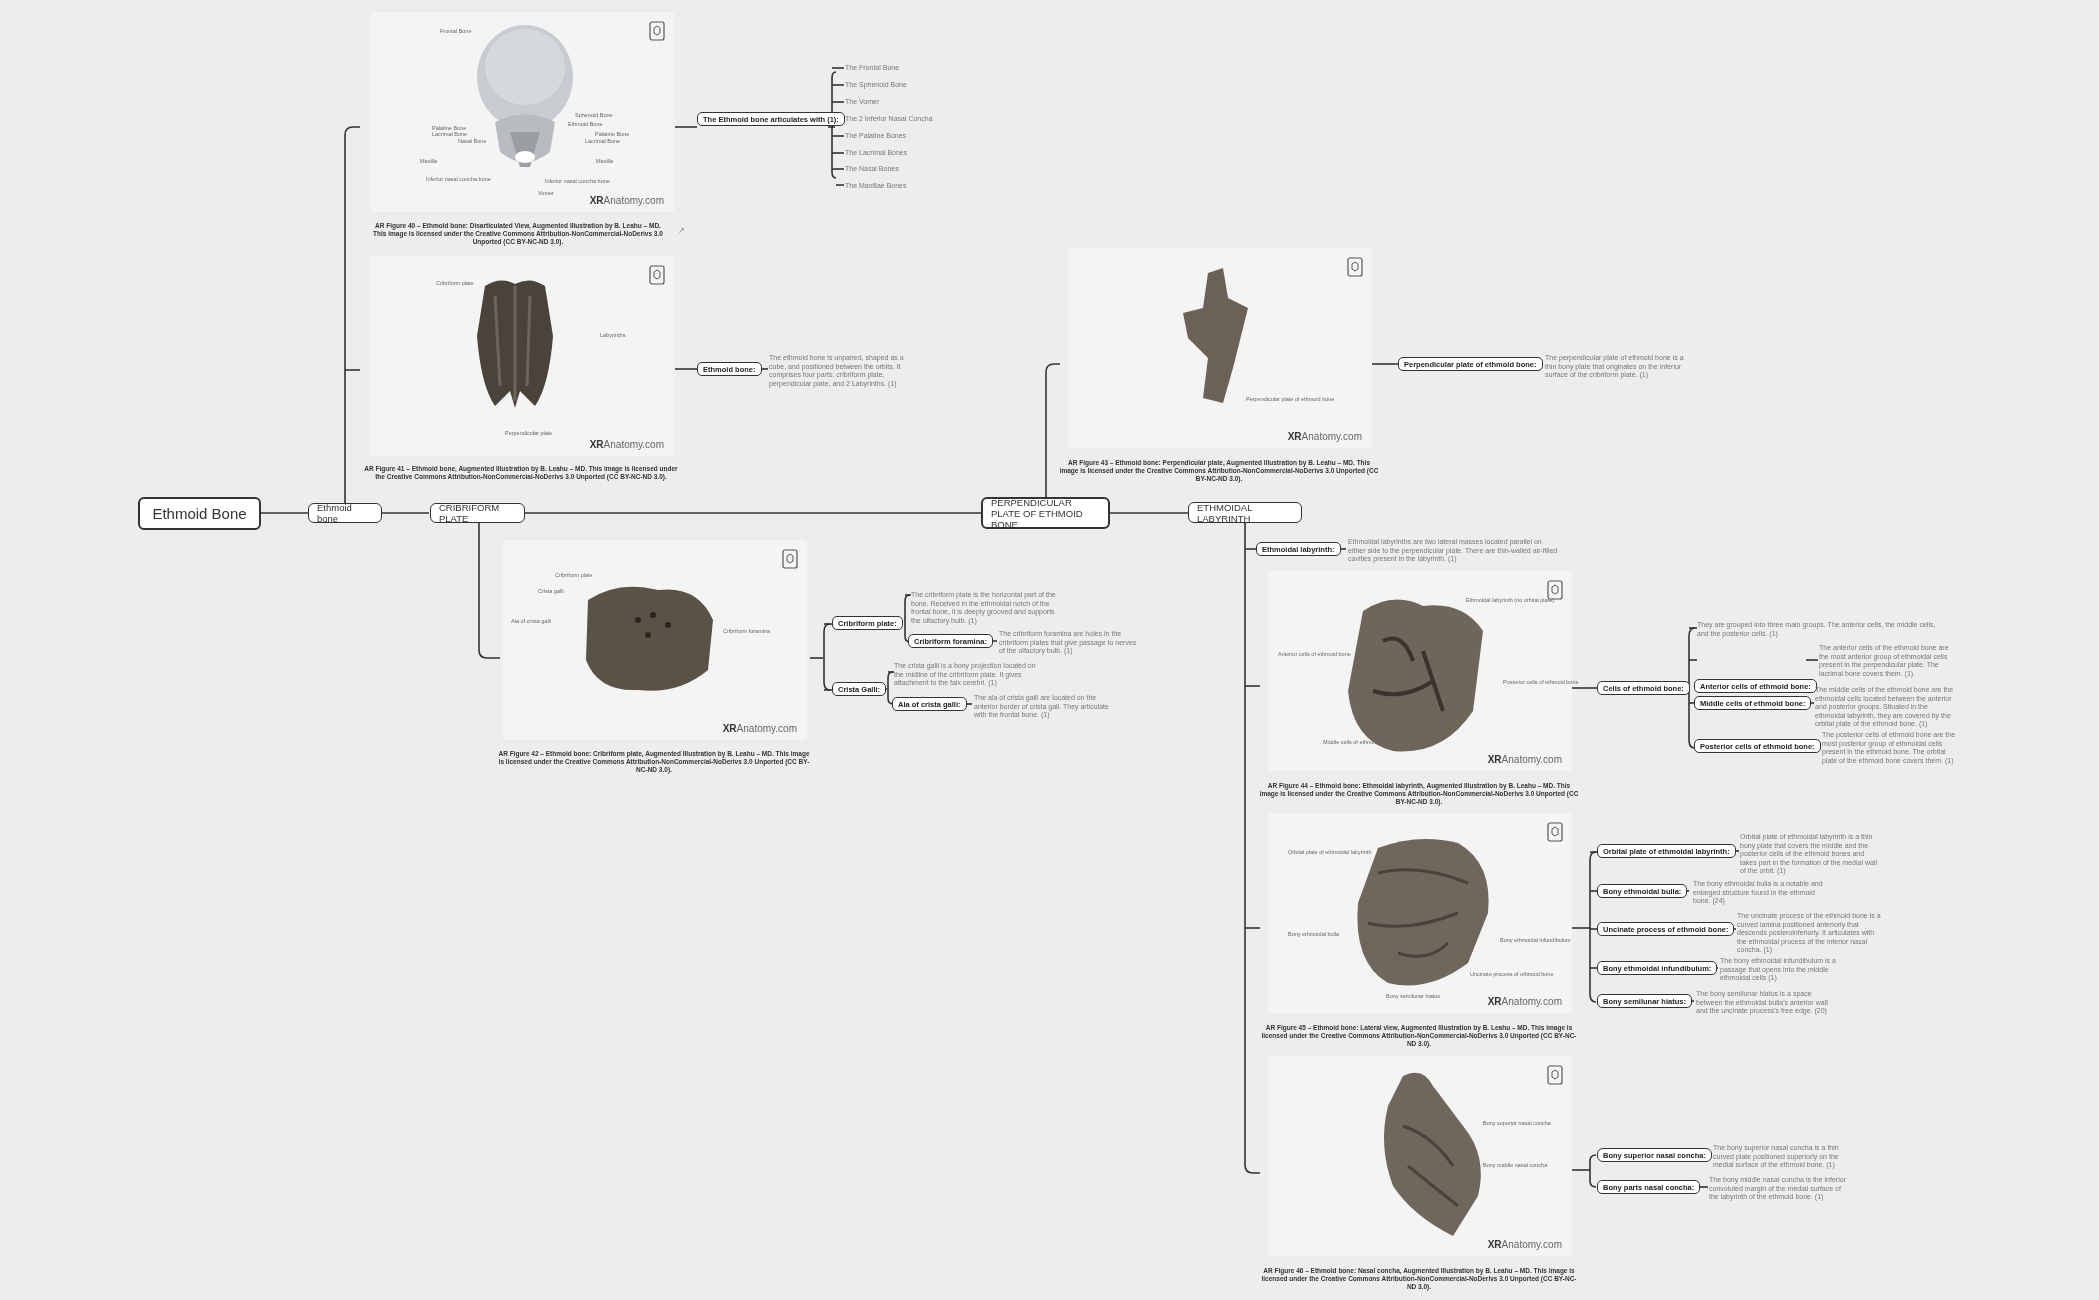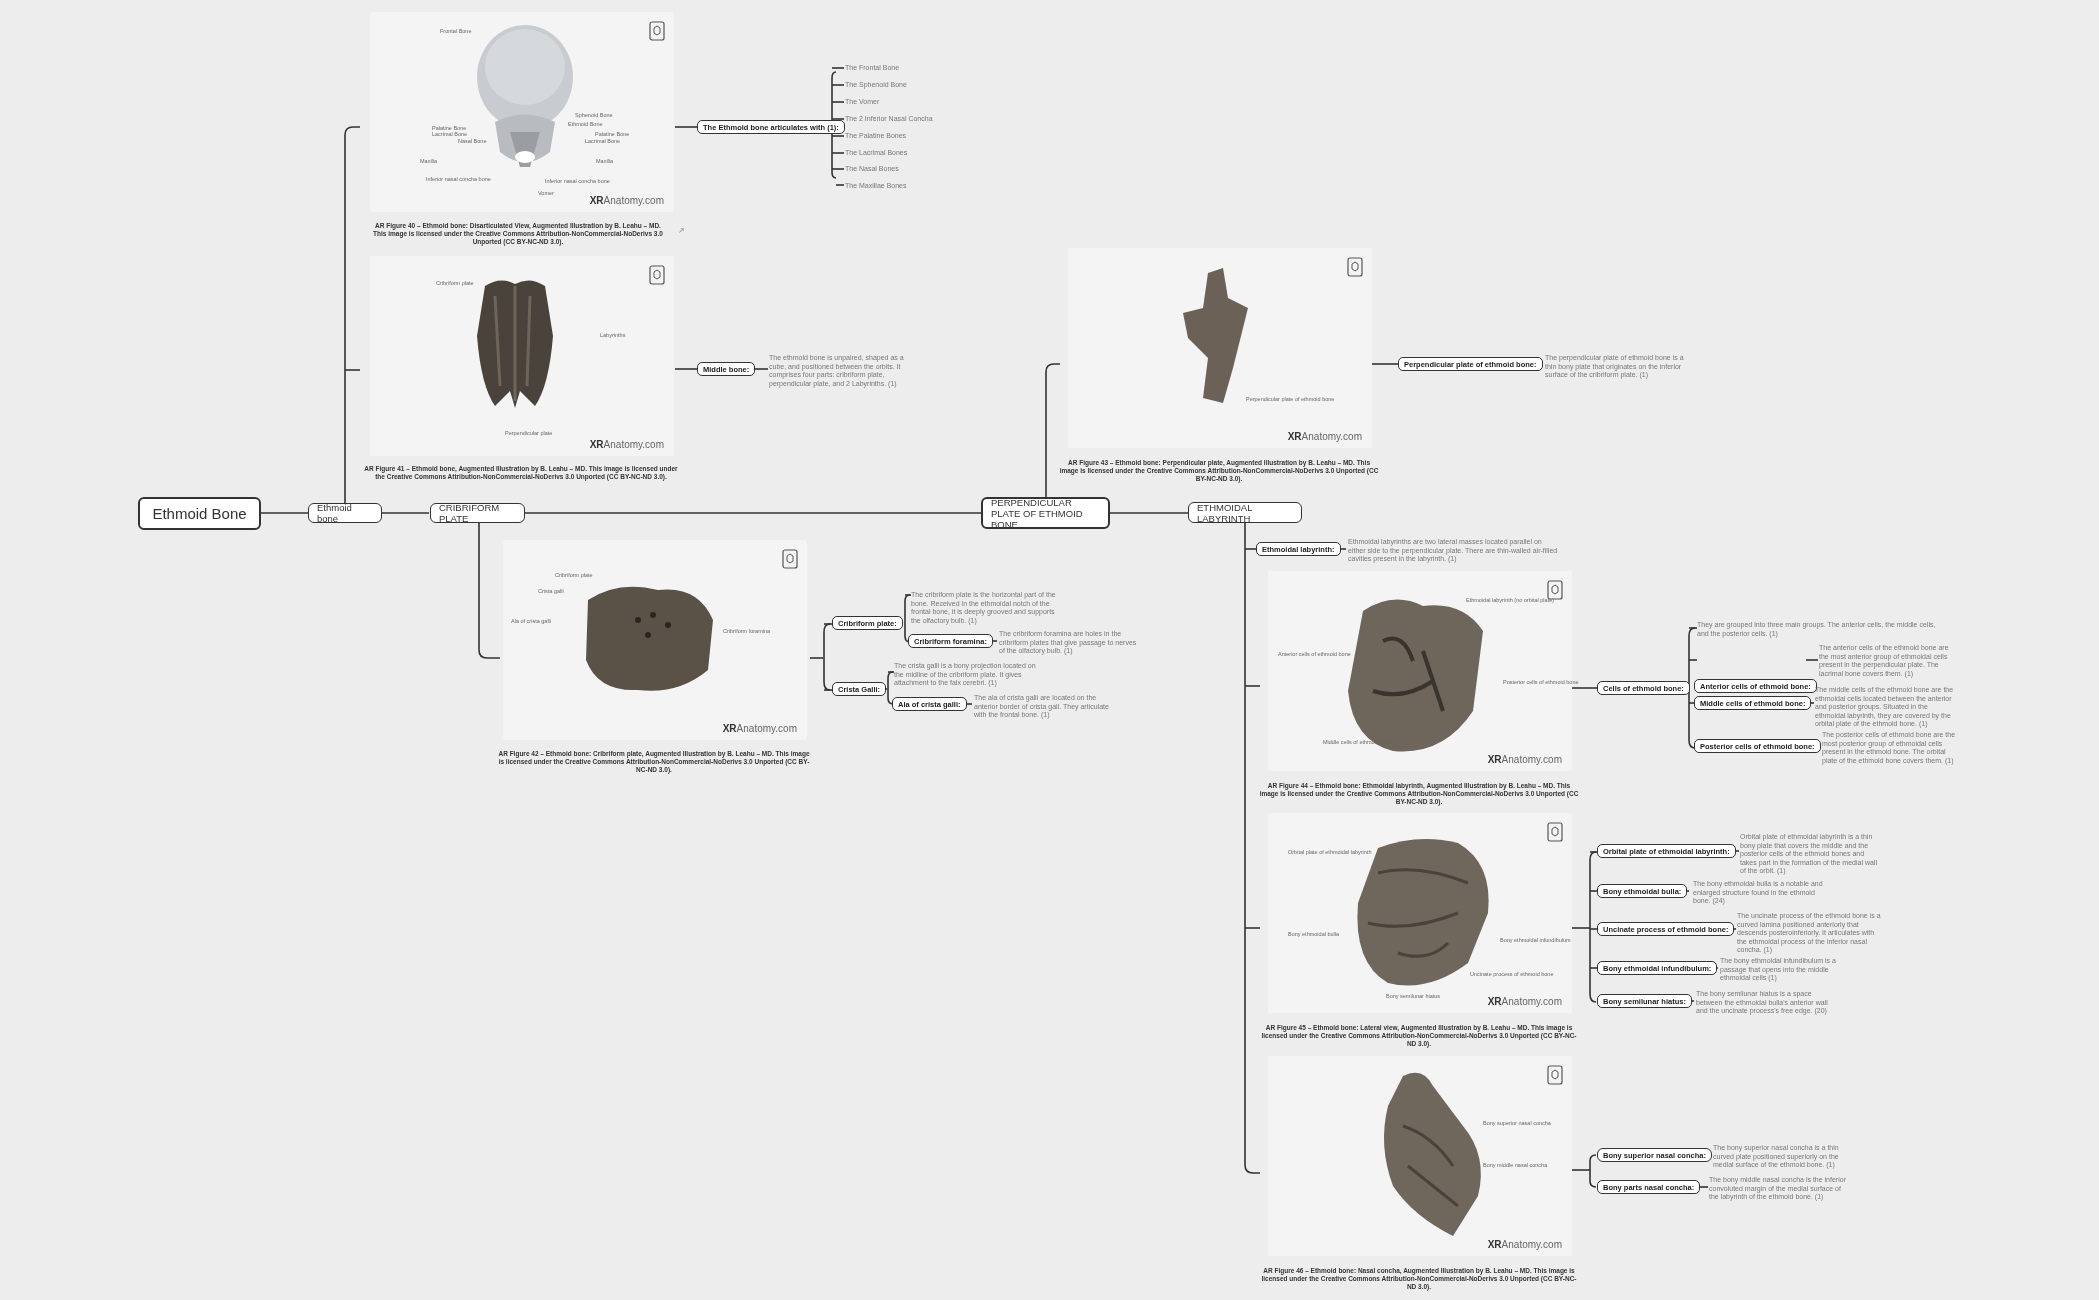--- a/index.html
+++ b/index.html
@@ -168,34 +168,34 @@
   </svg>
   <span class="annot" style="left:66px;top:24px;">Cribriform plate</span>
   <span class="annot" style="left:230px;top:76px;">Labyrinths</span>
   <span class="annot" style="left:135px;top:174px;">Perpendicular plate</span>
   <span class="brand"><b>XR</b><span>Anatomy.com</span></span>
 </div>
 <div class="caption" style="left:362px;top:465px;width:318px;">
   <span>AR Figure 41 – Ethmoid bone, Augmented Illustration by B. Leahu – MD. This image is licensed under the Creative Commons Attribution-NonCommercial-NoDerivs 3.0 Unported (CC BY-NC-ND 3.0).</span>
 </div>
 
-<div class="node label" style="left:697px;top:120px;justify-content:center;">
+<div class="node label" style="left:697px;top:112px;justify-content:center;">
   <span>The Ethmoid bone articulates with (1):</span>
 </div>
 <div class="leaf" style="left:845px;top:64px;">The Frontal Bone</div>
 <div class="leaf" style="left:845px;top:81px;">The Sphenoid Bone</div>
 <div class="leaf" style="left:845px;top:98px;">The Vomer</div>
 <div class="leaf" style="left:845px;top:115px;">The 2 Inferior Nasal Concha</div>
 <div class="leaf" style="left:845px;top:132px;">The Palatine Bones</div>
 <div class="leaf" style="left:845px;top:149px;">The Lacrimal Bones</div>
 <div class="leaf" style="left:845px;top:165px;">The Nasal Bones</div>
 <div class="leaf" style="left:845px;top:182px;">The Maxillae Bones</div>
 
 <div class="node label" style="left:697px;top:362px;">
-  <span>Middle bone:</span>
+  <span>Ethmoid bone:</span>
 </div>
 <div class="desc" style="left:769px;top:354px;width:140px;">The ethmoid bone is unpaired, shaped as a cube, and positioned between the orbits. It comprises four parts: cribriform plate, perpendicular plate, and 2 Labyrinths. (1)</div>
 
 <div class="card" style="left:503px;top:540px;width:304px;height:200px;">
   <svg class="ar" viewBox="0 0 18 22">
       <rect x="2" y="2" width="14" height="18" rx="2" fill="none" stroke="#555" stroke-width="1.2"></rect>
       <path d="M6 8 L9 6 L12 8 V13 L9 15 L6 13 Z" fill="none" stroke="#555" stroke-width="1"></path>
     </svg>
   <svg class="abs" style="left:75px;top:40px;" width="140" height="120" viewBox="0 0 140 120">
     <path d="M10 20 Q40 0 80 10 Q120 5 135 40 L130 90 Q100 115 60 110 Q20 112 8 80 Z" fill="#5a5147"></path>

